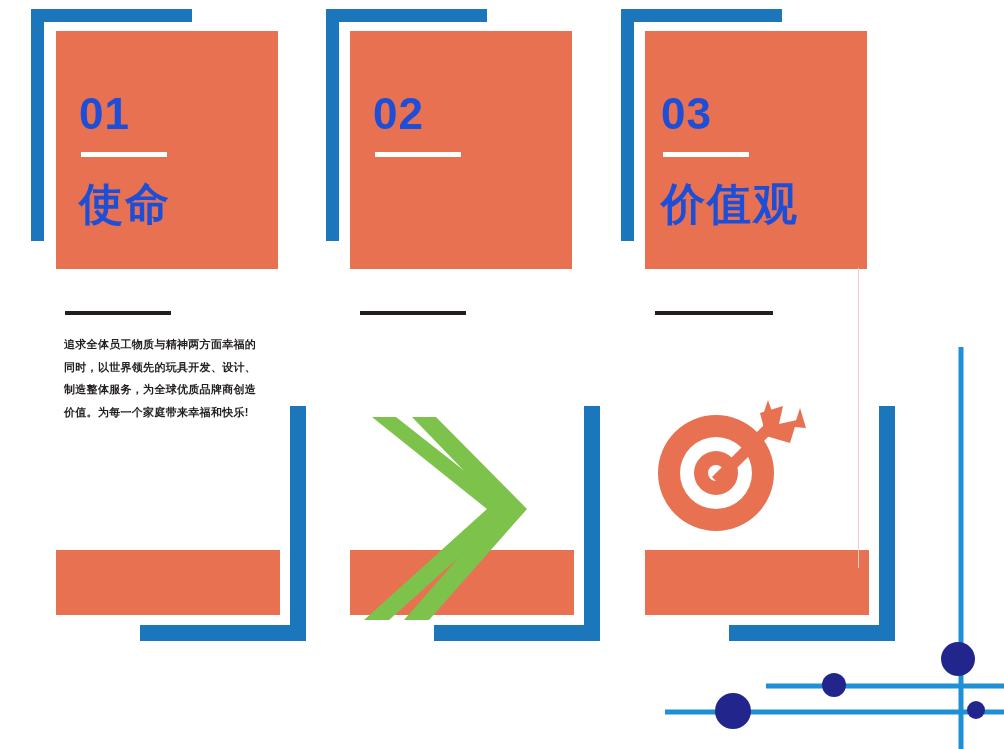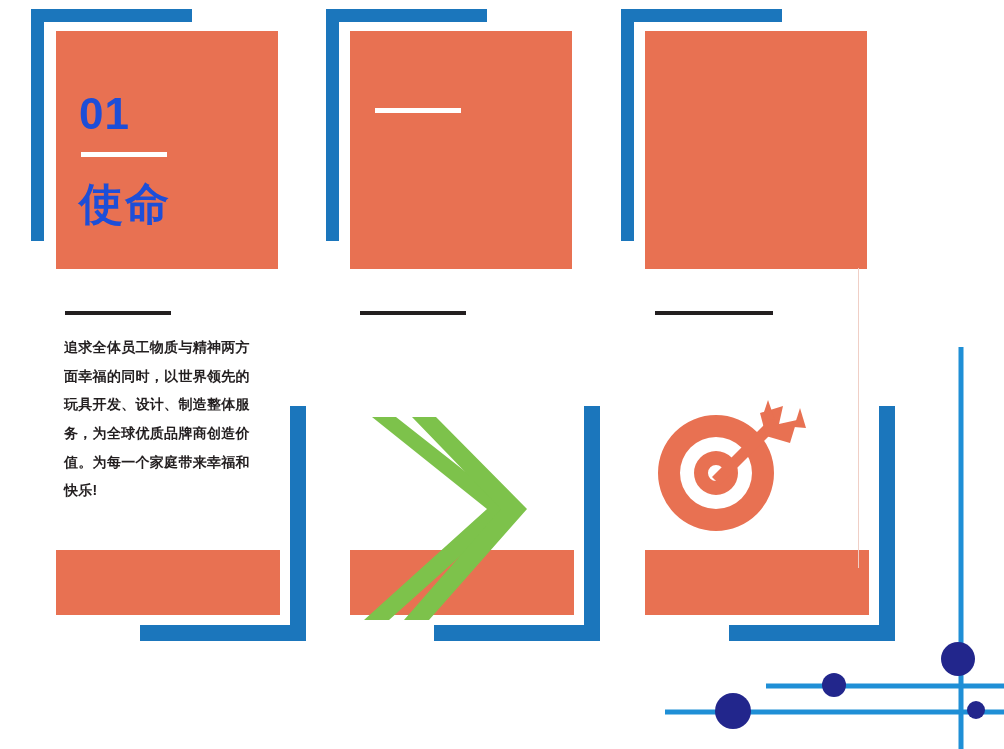--- a/index.html
+++ b/index.html
@@ -48,21 +48,21 @@
   }
 
   
   .body-rule {
     position: absolute;
     height: 4px;
     background: #231f20;
   }
   .body-text {
     position: absolute;
-    font-size: 14px;
+    font-size: 11px;
     font-weight: bold;
     line-height: 2.05;
     color: #231f20;
     letter-spacing: 0.3px;
   }
 
   
   .hairline {
     position: absolute;
     width: 1px;
@@ -99,33 +99,39 @@
   <div class="rect orange" style="left:56px; top:550px; width:224px; height:65px;"></div>
 
   <div class="rect blue" style="left:290px; top:406px; width:16px; height:219px;"></div>
   <div class="rect blue" style="left:140px; top:625px; width:166px; height:16px;"></div>
 
   <div class="rect blue" style="left:326px; top:9px; width:161px; height:13px;"></div>
   <div class="rect blue" style="left:326px; top:9px; width:13px; height:232px;"></div>
 
   <div class="rect orange" style="left:350px; top:31px; width:222px; height:238px;"></div>
   <div class="card-title" style="left:373px; top:92px;">
+    <div class="card-num">02</div>
     <div class="card-rule"></div>
   </div>
 
   <div class="body-rule" style="left:360px; top:311px; width:106px;"></div>
 
   <div class="rect orange" style="left:350px; top:550px; width:224px; height:65px;"></div>
   <div class="rect blue" style="left:584px; top:406px; width:16px; height:219px;"></div>
   <div class="rect blue" style="left:434px; top:625px; width:166px; height:16px;"></div>
 
   <div class="rect blue" style="left:621px; top:9px; width:161px; height:13px;"></div>
   <div class="rect blue" style="left:621px; top:9px; width:13px; height:232px;"></div>
 
   <div class="rect orange" style="left:645px; top:31px; width:222px; height:238px;"></div>
+  <div class="card-title" style="left:661px; top:92px;">
+    <div class="card-num">03</div>
+    <div class="card-rule"></div>
+    <div class="card-name">价值观</div>
+  </div>
 
   <div class="body-rule" style="left:655px; top:311px; width:118px;"></div>
 
   <div class="rect orange" style="left:645px; top:550px; width:224px; height:65px;"></div>
   <div class="rect blue" style="left:879px; top:406px; width:16px; height:219px;"></div>
   <div class="rect blue" style="left:729px; top:625px; width:166px; height:16px;"></div>
 
   <div class="hairline" style="left:858px; top:268px; height:300px;"></div>
 
   <svg class="svg-layer" viewBox="0 0 1004 749">

